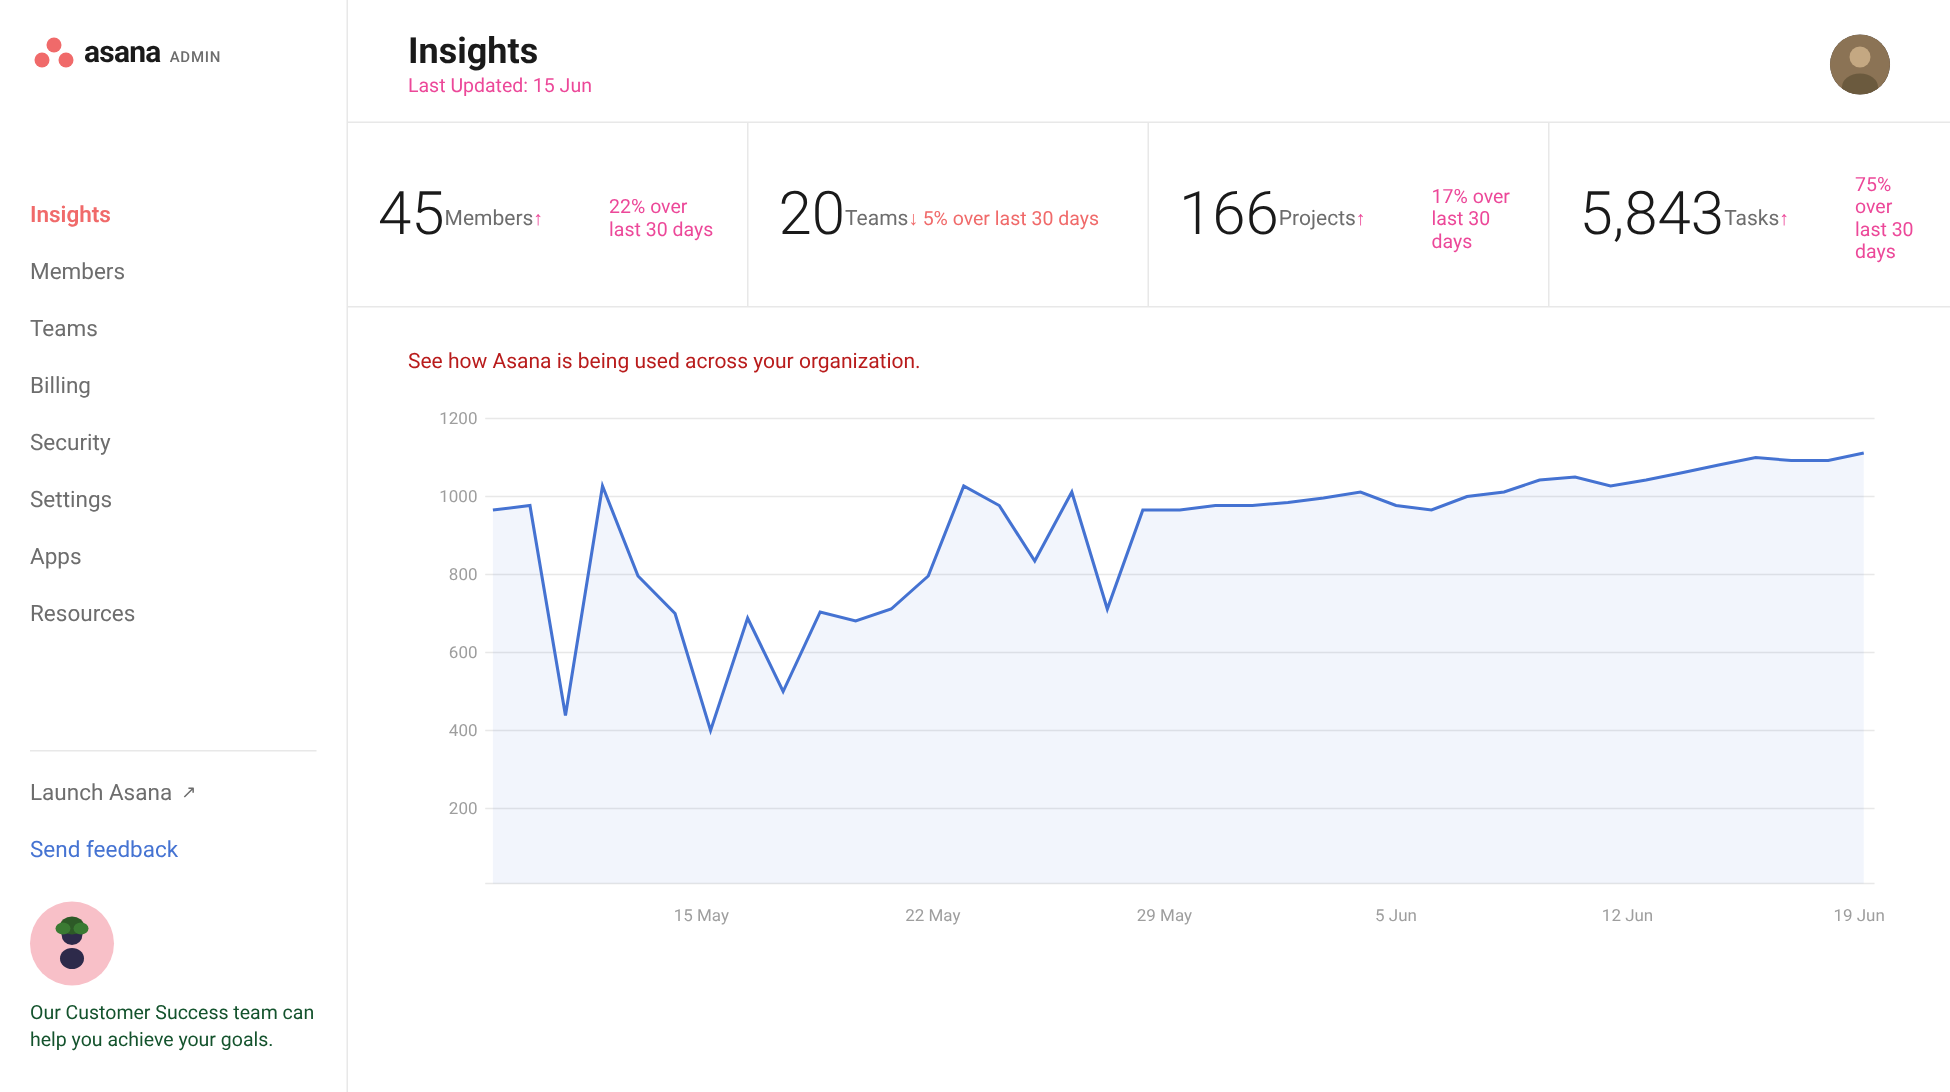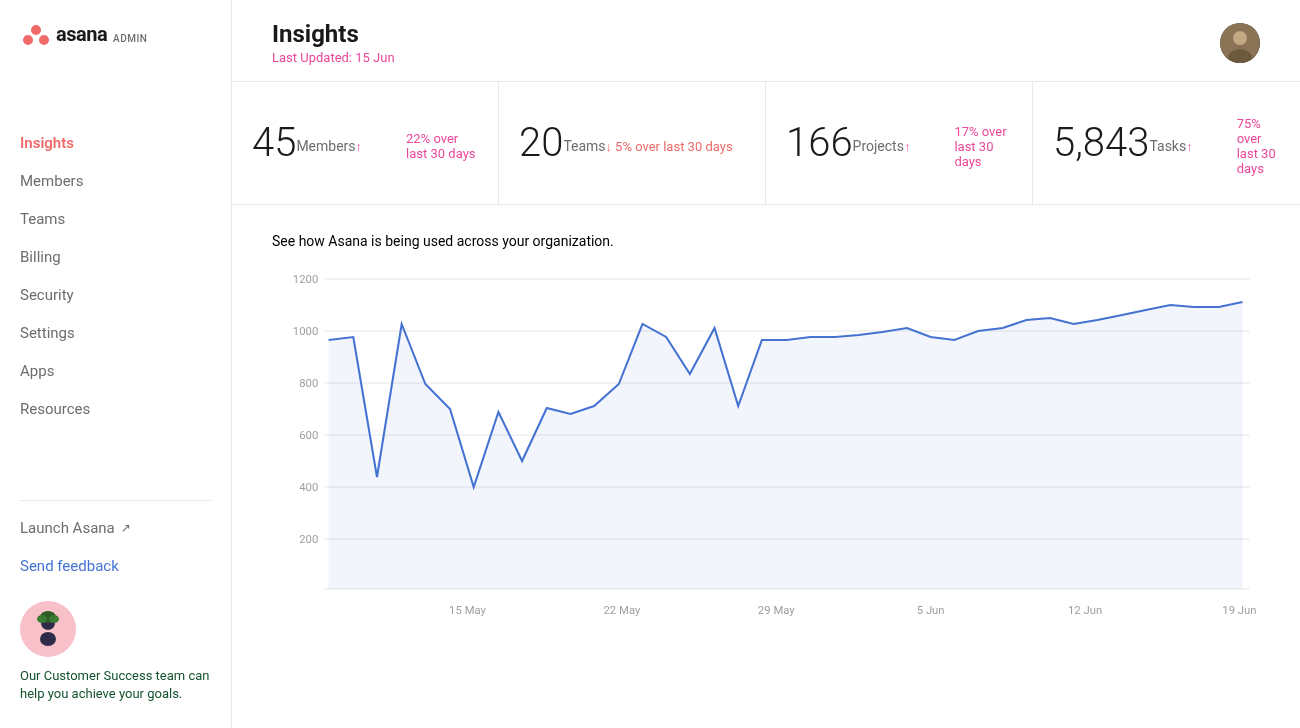--- a/index.html
+++ b/index.html
@@ -218,21 +218,21 @@
       display: flex;
       align-items: center;
       justify-content: center;
       font-size: 11px;
       color: #9e9e9e;
       font-weight: 700;
       cursor: pointer;
     }
     .engagement-subtitle {
       font-size: 14px;
-      color: #000000;
+      color: #b91c1c;
       margin-bottom: 20px;
     }
 
     
     .chart-container {
       position: relative;
       width: 100%;
       height: 370px;
     }
     .chart-svg {

